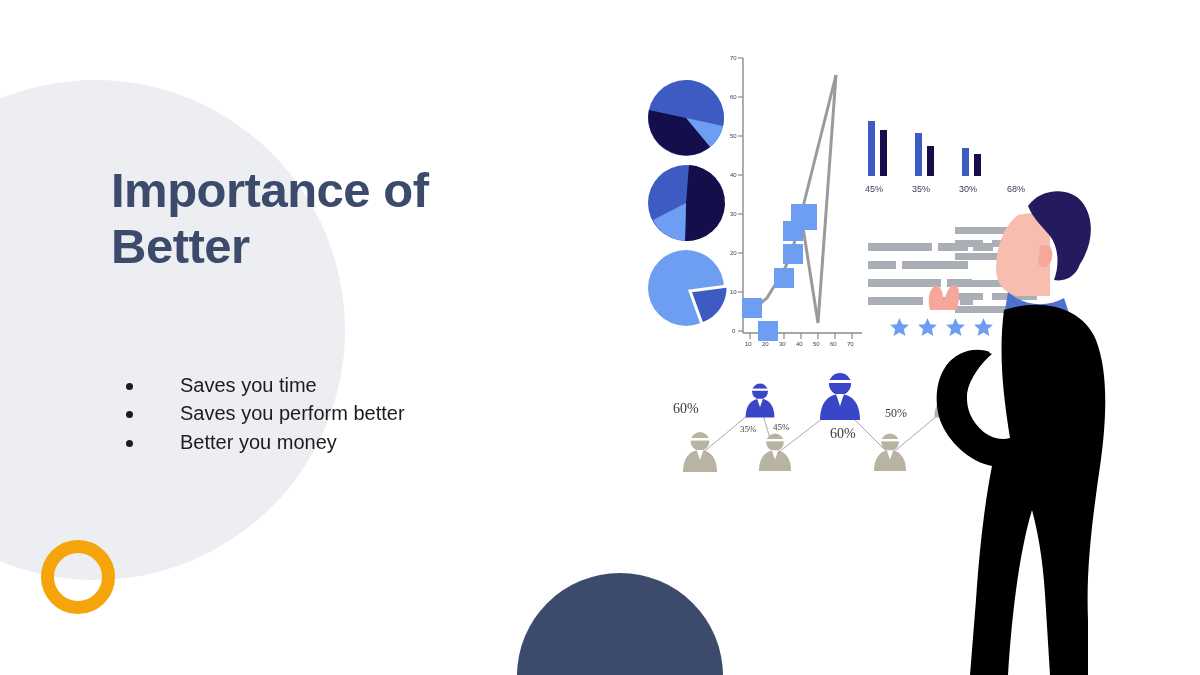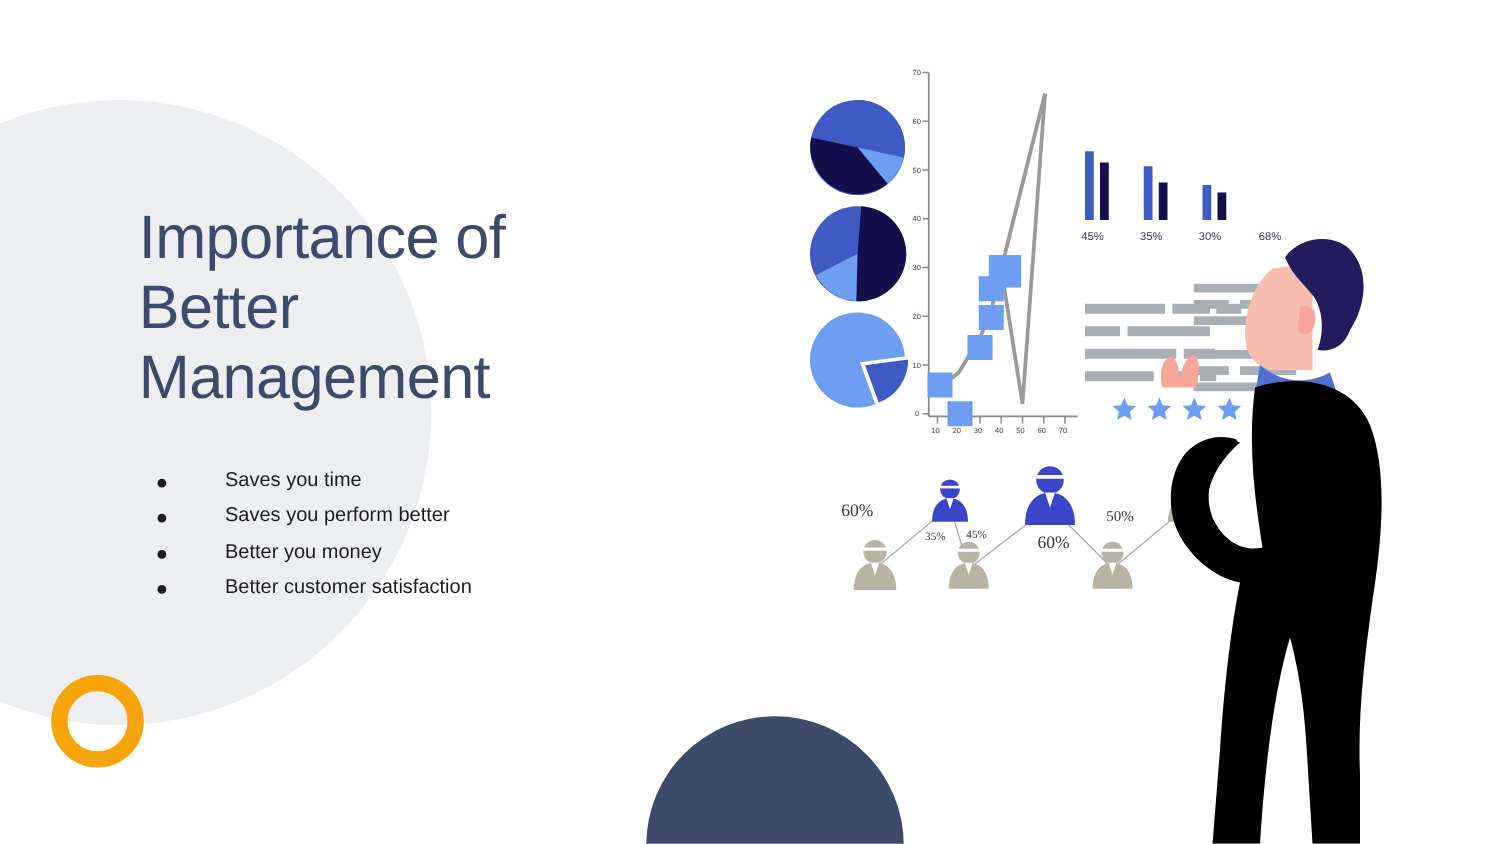--- a/index.html
+++ b/index.html
@@ -19,29 +19,29 @@
     border-radius:50%;border:13px solid #F5A409;box-sizing:border-box;
   }
   .navy-circle{
     position:absolute;left:517px;top:573px;width:206px;height:206px;
     border-radius:50%;background:#3C4A6B;
   }
 
   
   .title{
     position:absolute;left:111px;top:162px;width:470px;
-    font-size:49px;line-height:56px;font-weight:normal;color:#3C4A6B;
+    font-size:49px;line-height:56px;font-weight:bold;color:#3C4A6B;
     letter-spacing:-0.5px;
   }
   .bullets{
     position:absolute;left:118px;top:371px;width:460px;
     list-style:none;margin:0;padding:0;
   }
   .bullets li{
-    position:relative;padding-left:62px;font-size:16px;line-height:28.4px;
+    position:relative;padding-left:62px;font-size:20px;line-height:28.4px;
     color:#1C1C1C;white-space:nowrap;
   }
   .bullets li::before{
     content:"";position:absolute;left:8px;top:12px;width:7px;height:7px;
     border-radius:50%;background:#1C1C1C;
   }
 
   
   .info{position:absolute;left:640px;top:40px;width:480px;height:470px;}
   .net{position:absolute;left:655px;top:370px;width:340px;height:125px;}
@@ -53,28 +53,26 @@
 
 <div class="slide">
 
   <div class="bg-circle"></div>
   <div class="orange-ring"></div>
   <div class="navy-circle"></div>
 
   <div class="title">
     <div>Importance of</div>
     <div>Better</div>
-    <div>Management</div>
   </div>
 
   <ul class="bullets">
     <li>Saves you time</li>
     <li>Saves you perform better</li>
     <li>Better you money</li>
-    <li>Better customer satisfaction</li>
   </ul>
 
   <div class="info">
     <svg width="480" height="470" viewBox="0 0 480 470">
 
       <g>
         <circle cx="46" cy="78" r="38" fill="#3E5BC4"></circle>
         <path d="M46 78 L46 40 A38 38 0 0 1 83 86 Z" fill="#3E5BC4"></path>
         <path d="M46 78 L83 86 A38 38 0 0 1 70 107 Z" fill="#6D9EF2"></path>
         <path d="M46 78 L70 107 A38 38 0 0 1 9 70 Z" fill="#140F4B"></path>

